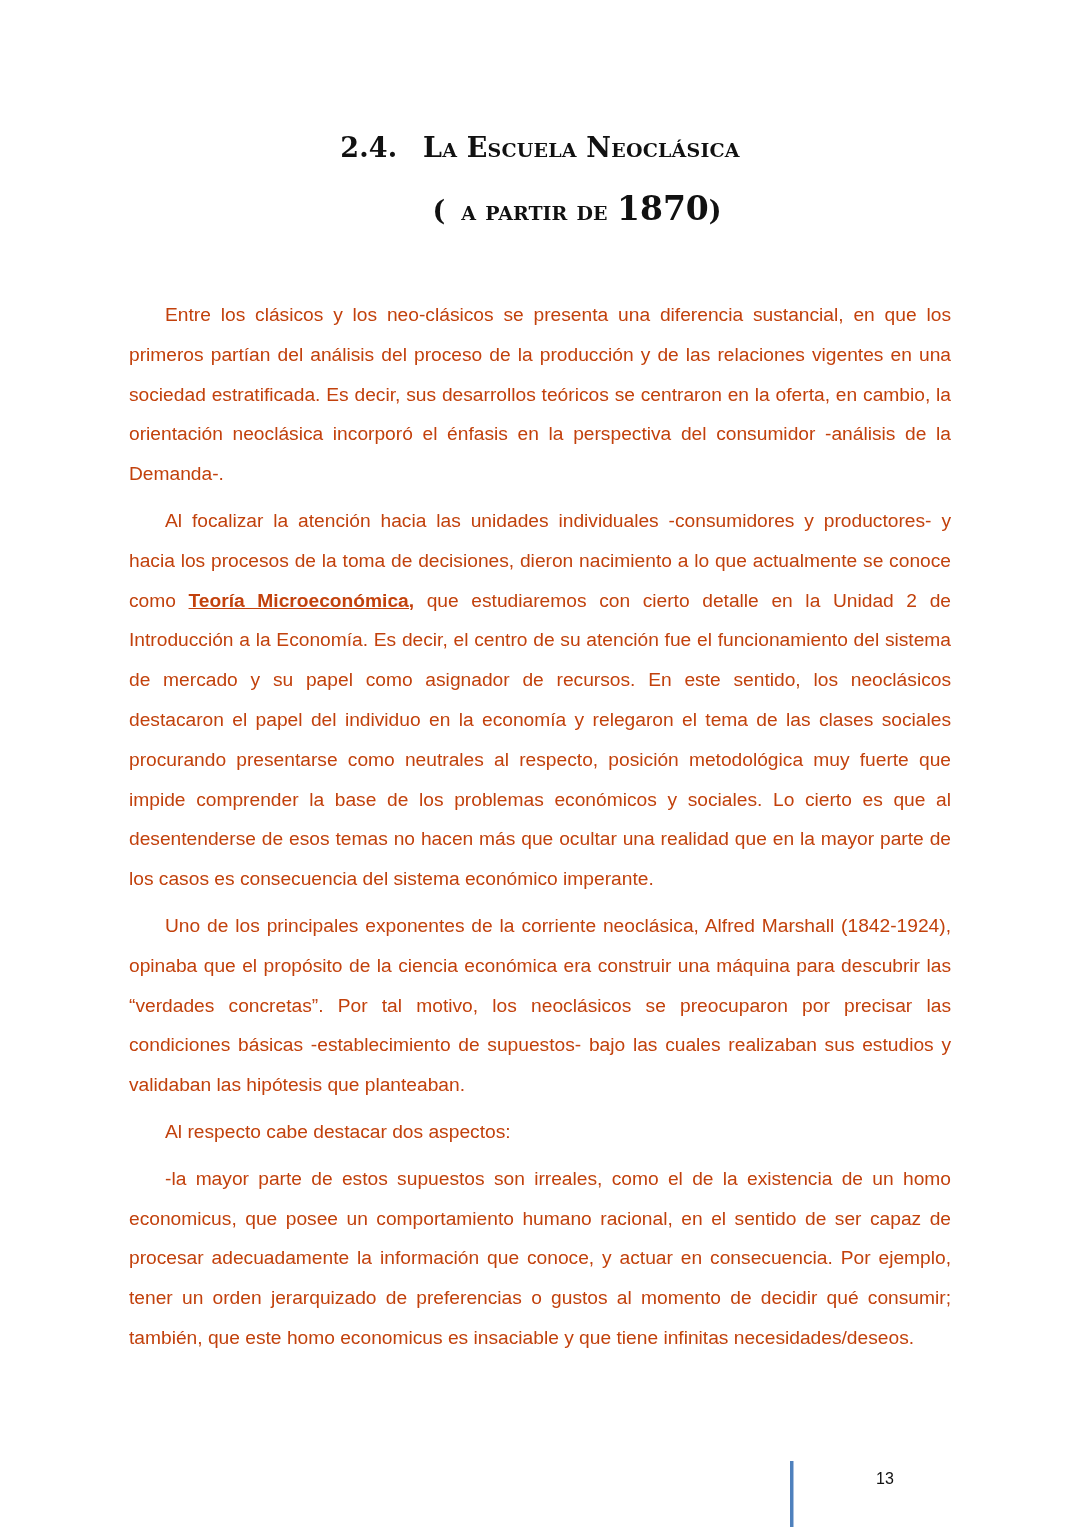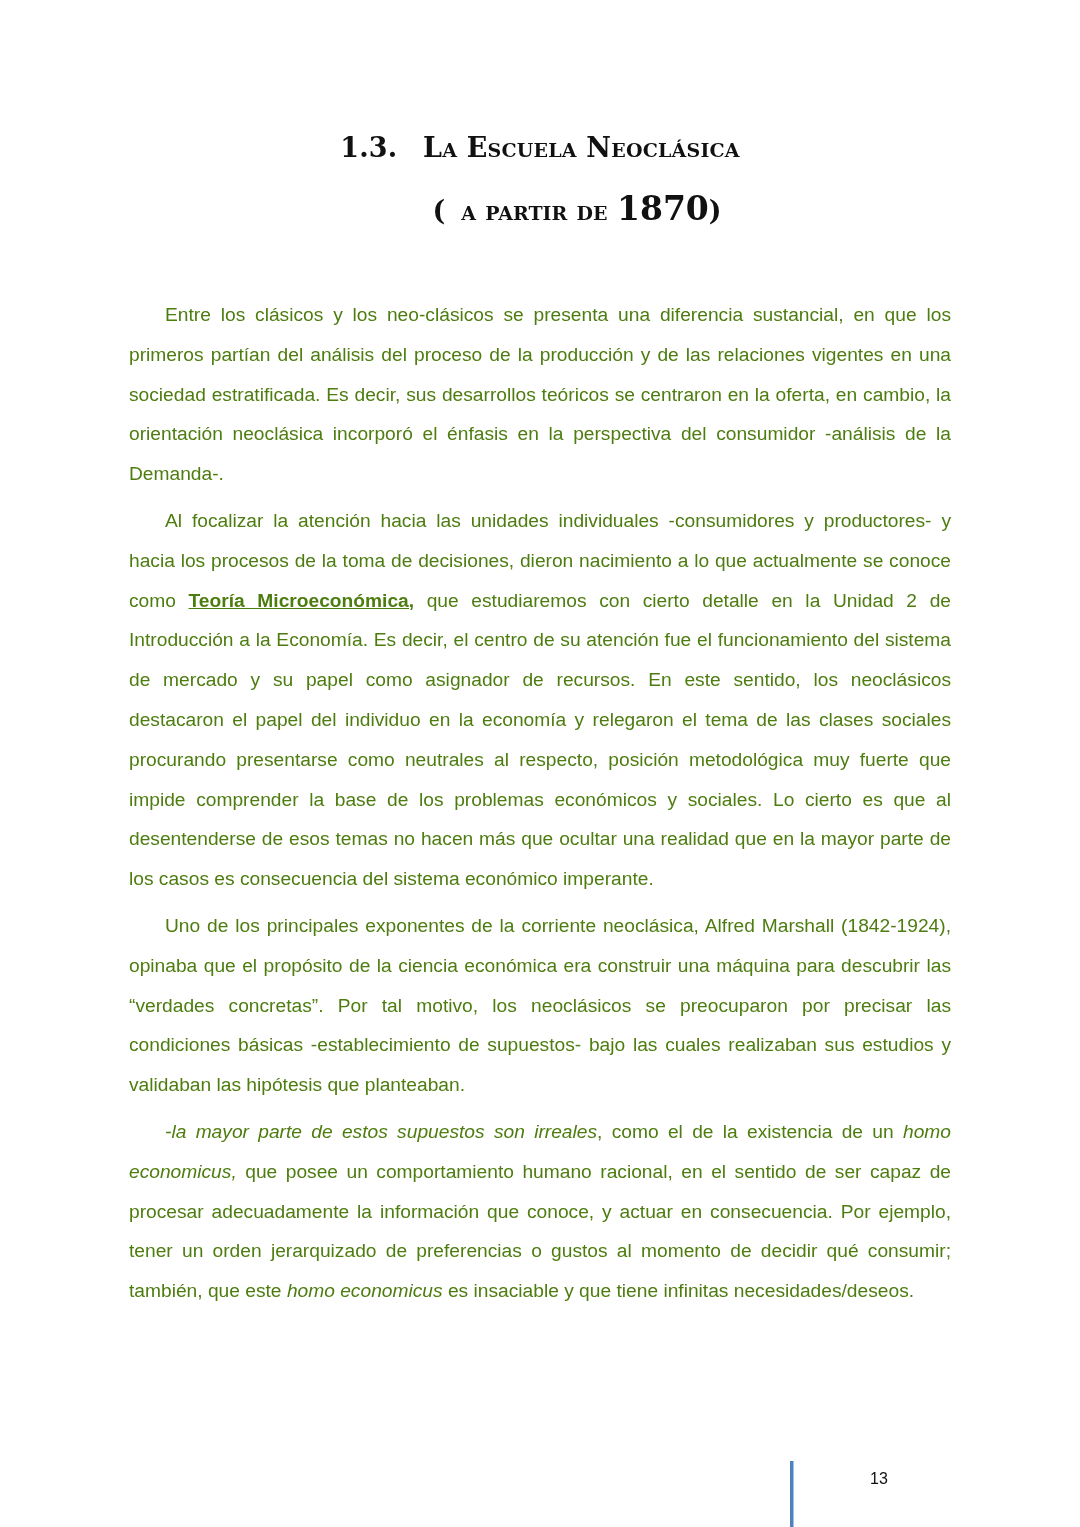--- a/index.html
+++ b/index.html
@@ -50,78 +50,79 @@
       font-size: 33px;
     }
     .body-text {
       position: absolute;
       left: 129px;
       width: 822px;
       top: 295px;
       font-family: "Liberation Sans", "DejaVu Sans", sans-serif;
       font-size: 19.2px;
       line-height: 39.8px;
-      color: #4d7c0f;
+      color: #c2410c;
     }
     .body-text p {
       margin: 0 0 7px 0;
       text-align: justify;
       text-indent: 36px;
     }
     .u {
       text-underline-offset: 3px;
       text-decoration-thickness: 1.5px;
     }
     .b { font-weight: bold; text-decoration: underline; }
-    .i { font-style: italic; }
+    .i { }
     .footer-line {
       position: absolute;
       left: 790px;
       top: 1461px;
       width: 3px;
       height: 66px;
       background: #4f81bd;
       box-shadow: 1px 0 0 #a9c1e0;
     }
     .page-number {
       position: absolute;
       left: 870px;
       top: 1469px;
       width: 30px;
       font-family: "Liberation Sans", "DejaVu Sans", sans-serif;
       font-size: 16px;
       line-height: 20px;
       color: #111111;
-      text-align: left;
+      text-align: center;
     }
   </style>
 </head>
 <body>
 
 <div class="page">
 
   <div class="title-block title-line1">
-    <span>1.3.</span>
+    <span>2.4.</span>
     <span class="sc">La Escuela Neoclásica</span>
   </div>
 
   <div class="title-block title-line2">
     <span>(</span><span class="sc">a partir de </span><span class="big-num">1870</span><span>)</span>
   </div>
 
   <div class="body-text">
 
     <p>
       <span>Entre los clásicos y los neo-clásicos se presenta una diferencia sustancial, en que los primeros partían del análisis del proceso de la producción y de las relaciones vigentes en una sociedad estratificada. Es decir, sus desarrollos teóricos se centraron en la oferta, en cambio, la orientación neoclásica incorporó el énfasis en la perspectiva del consumidor -análisis de la Demanda-.</span>
     </p>
 
     <p><span>Al focalizar la atención hacia las unidades individuales -consumidores y productores- y hacia los procesos de la toma de decisiones, dieron nacimiento a lo que actualmente se conoce como </span><span class="b">Teoría Microeconómica,</span><span> que estudiaremos con cierto detalle en la Unidad 2 de Introducción a la Economía. Es decir, el centro de su atención fue el funcionamiento del sistema de mercado y su papel como asignador de recursos. En este sentido, los neoclásicos destacaron el papel del individuo en la economía y relegaron el tema de las clases sociales procurando presentarse como </span><span class="u">neutrales</span><span> al respecto, posición metodológica muy fuerte que impide comprender la base de los problemas económicos y sociales. Lo cierto es que al desentenderse de esos temas no hacen más que ocultar una realidad que en la mayor parte de los casos es consecuencia del sistema económico imperante.</span></p>
 
     <p><span>Uno de los principales exponentes de la corriente neoclásica, </span><span class="u">Alfred Marshall</span><span> (1842-1924), opinaba que el propósito de la ciencia económica era construir una máquina para descubrir las “verdades concretas”. Por tal motivo, los neoclásicos se preocuparon por precisar las condiciones básicas -establecimiento de </span><span class="u">supuestos</span><span>- bajo las cuales realizaban sus estudios y </span><span class="u">validaban las hipótesis</span><span> que planteaban.</span></p>
 
+    <p><span>Al respecto cabe destacar dos aspectos:</span></p>
 
     <p><span class="i">-la mayor parte de estos supuestos son irreales</span><span>, como el de la existencia de un </span><span class="i">homo economicus,</span><span> que posee un comportamiento humano racional, en el sentido de ser capaz de procesar adecuadamente la información que conoce, y actuar en consecuencia. Por ejemplo, tener un orden jerarquizado de preferencias o gustos al momento de decidir qué consumir; también, que este </span><span class="i">homo economicus</span><span> es insaciable y que tiene infinitas necesidades/deseos.</span></p>
 
   </div>
 
   <div class="footer-line"></div>
   <div class="page-number">13</div>
 
 </div>
 

